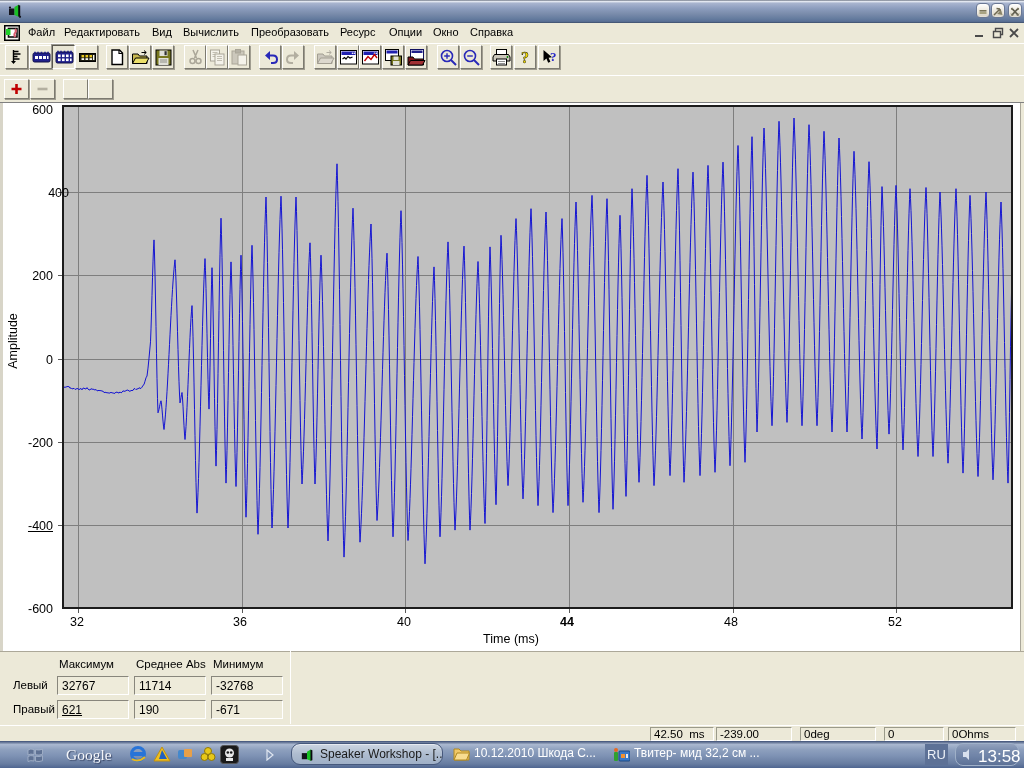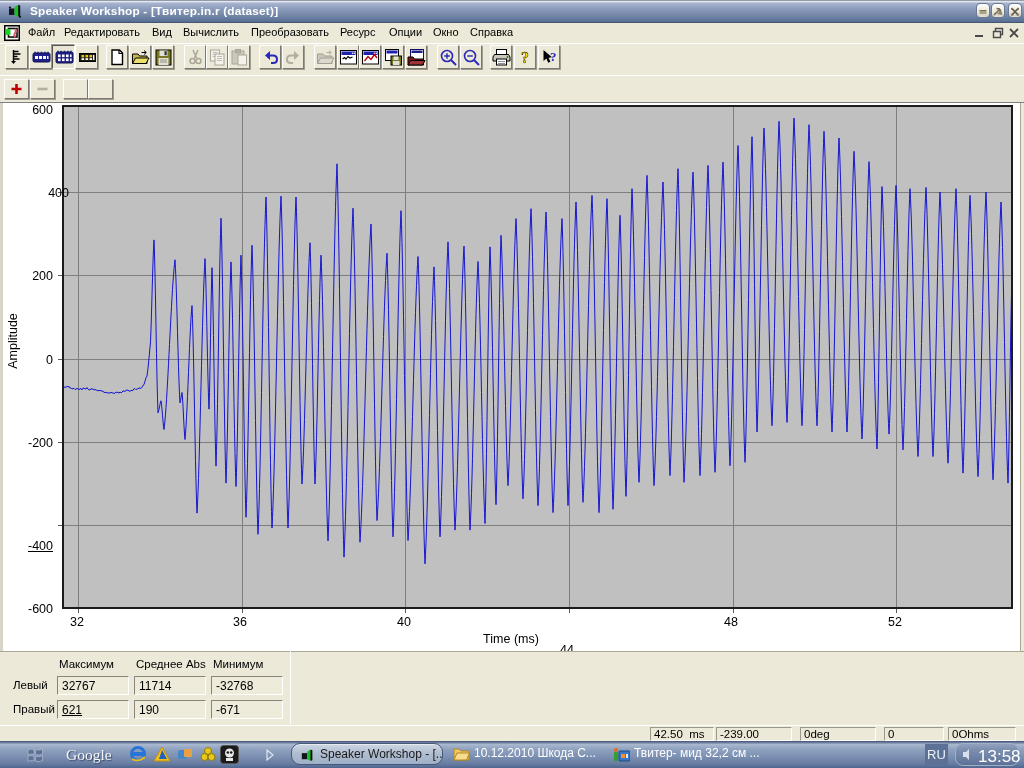--- a/index.html
+++ b/index.html
@@ -66,21 +66,20 @@
 <div id="screen">
 
 <div id="titlebar">
   <svg class="abs" style="left:6px; top:2px;" width="17" height="17" viewBox="0 0 17 17">
     <rect x="3" y="6.5" width="5.5" height="6.5" fill="#14141c"></rect>
     <path d="M8.5 5 L13 2.5 L13 15 L8.5 13 Z" fill="#19c024"></path>
     <path d="M12.2 2.9 L14.2 3.4 L14.2 14.2 L12.2 14.6 Z" fill="#0a0a10"></path>
     <circle cx="4" cy="5.5" r="1.1" fill="#10101a"></circle>
     <circle cx="14" cy="14.8" r="1.1" fill="#10101a"></circle>
   </svg>
-  <div class="ttext">Speaker Workshop - [Твитер.in.r (dataset)]</div>
   <div class="capbtn" style="left:976px;"><svg width="12" height="13" viewBox="0 0 12 13">
           <rect x="2.5" y="5" width="7" height="1.6" fill="#7a7456"></rect>
           <rect x="2.5" y="7.2" width="7" height="1.6" fill="#9a946e"></rect>
         </svg></div>
   <div class="capbtn" style="left:991px;"><svg width="12" height="13" viewBox="0 0 12 13">
           <path d="M2 10 L8 4 M8 4 l0.5 3.5 M8 4 l-3.5 -0.5" stroke="#6e6850" stroke-width="1.5" fill="none"></path>
           <path d="M5 9 l4 -4 1.5 5 z" fill="#8a8468"></path>
         </svg></div>
   <div class="capbtn" style="left:1008px;"><svg width="12" height="13" viewBox="0 0 12 13">
           <path d="M2.5 3 L9.5 10.5 M9.5 3 L2.5 10.5" stroke="#5f5c4e" stroke-width="1.8"></path>
@@ -345,26 +344,26 @@
       <line x1="58" y1="358.5" x2="62" y2="358.5"></line>
           <line x1="58" y1="441.5" x2="62" y2="441.5"></line>
       <line x1="58" y1="524.5" x2="62" y2="524.5"></line>
     </g>
   </svg>
   <div class="ylab" style="left:3px; top:0px;">600</div>
   <div class="ylab" style="left:3px; top:83px;margin-left:16px;">400</div>
   <div class="ylab" style="left:3px; top:166px;">200</div>
   <div class="ylab" style="left:3px; top:250px;">0</div>
   <div class="ylab" style="left:3px; top:333px;">-200</div>
-  <div class="ylab" style="left:3px; top:436px;text-decoration:underline;">-400</div>
+  <div class="ylab" style="left:3px; top:416px;text-decoration:underline;">-400</div>
   <div class="ylab" style="left:3px; top:499px;">-600</div>
   <div class="xlab" style="left:57px; top:512px;">32</div>
   <div class="xlab" style="left:220px; top:512px;">36</div>
   <div class="xlab" style="left:384px; top:512px;">40</div>
-  <div class="xlab" style="left:547px; top:540px;">44</div>
+  <div class="xlab" style="left:547px; top:512px;font-weight:bold;">44</div>
   <div class="xlab" style="left:711px; top:512px;">48</div>
   <div class="xlab" style="left:875px; top:512px;">52</div>
   <div id="amplab">Amplitude</div>
   <div id="timelab">Time (ms)</div>
 </div>
 
 <div id="stats">
   <span class="hdr" style="left:59px;">Максимум</span>
   <span class="hdr" style="left:136px;">Среднее Abs</span>
   <span class="hdr" style="left:213px;">Минимум</span>

